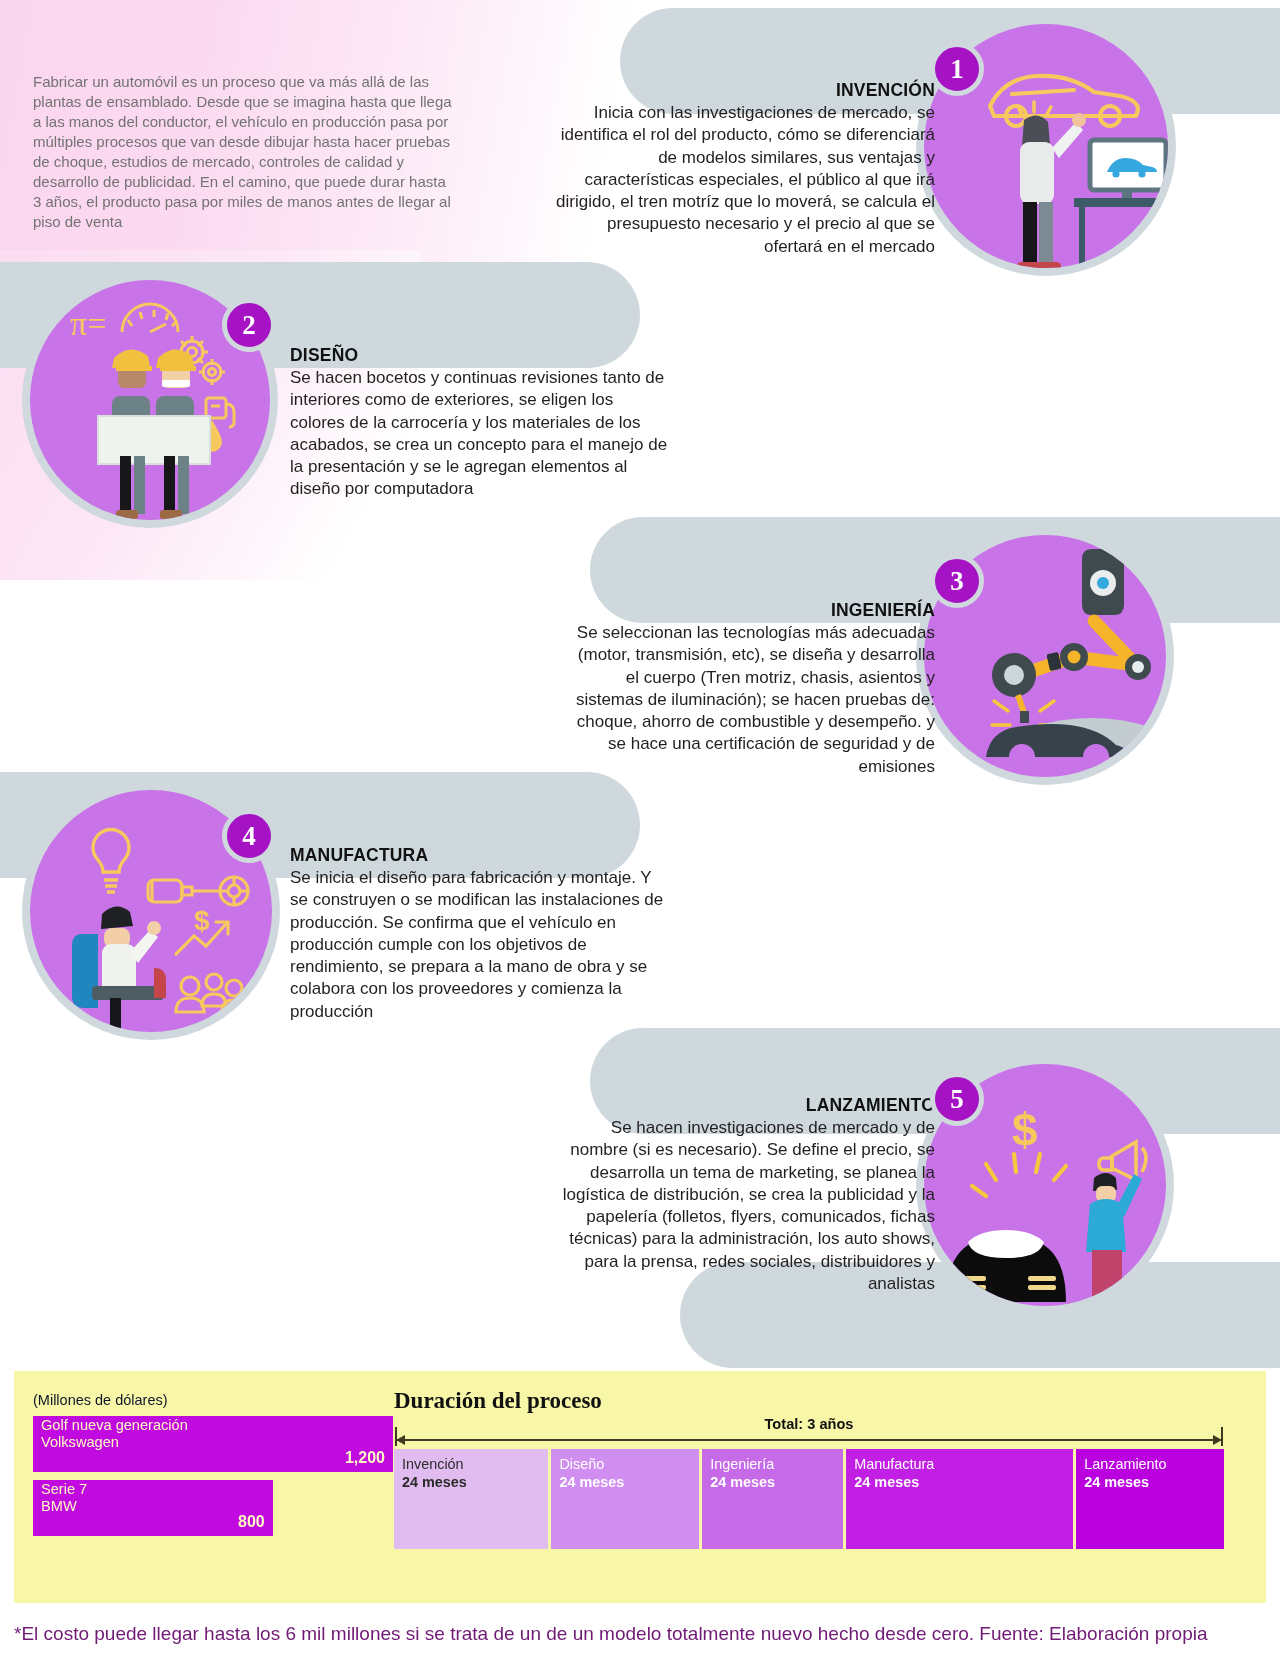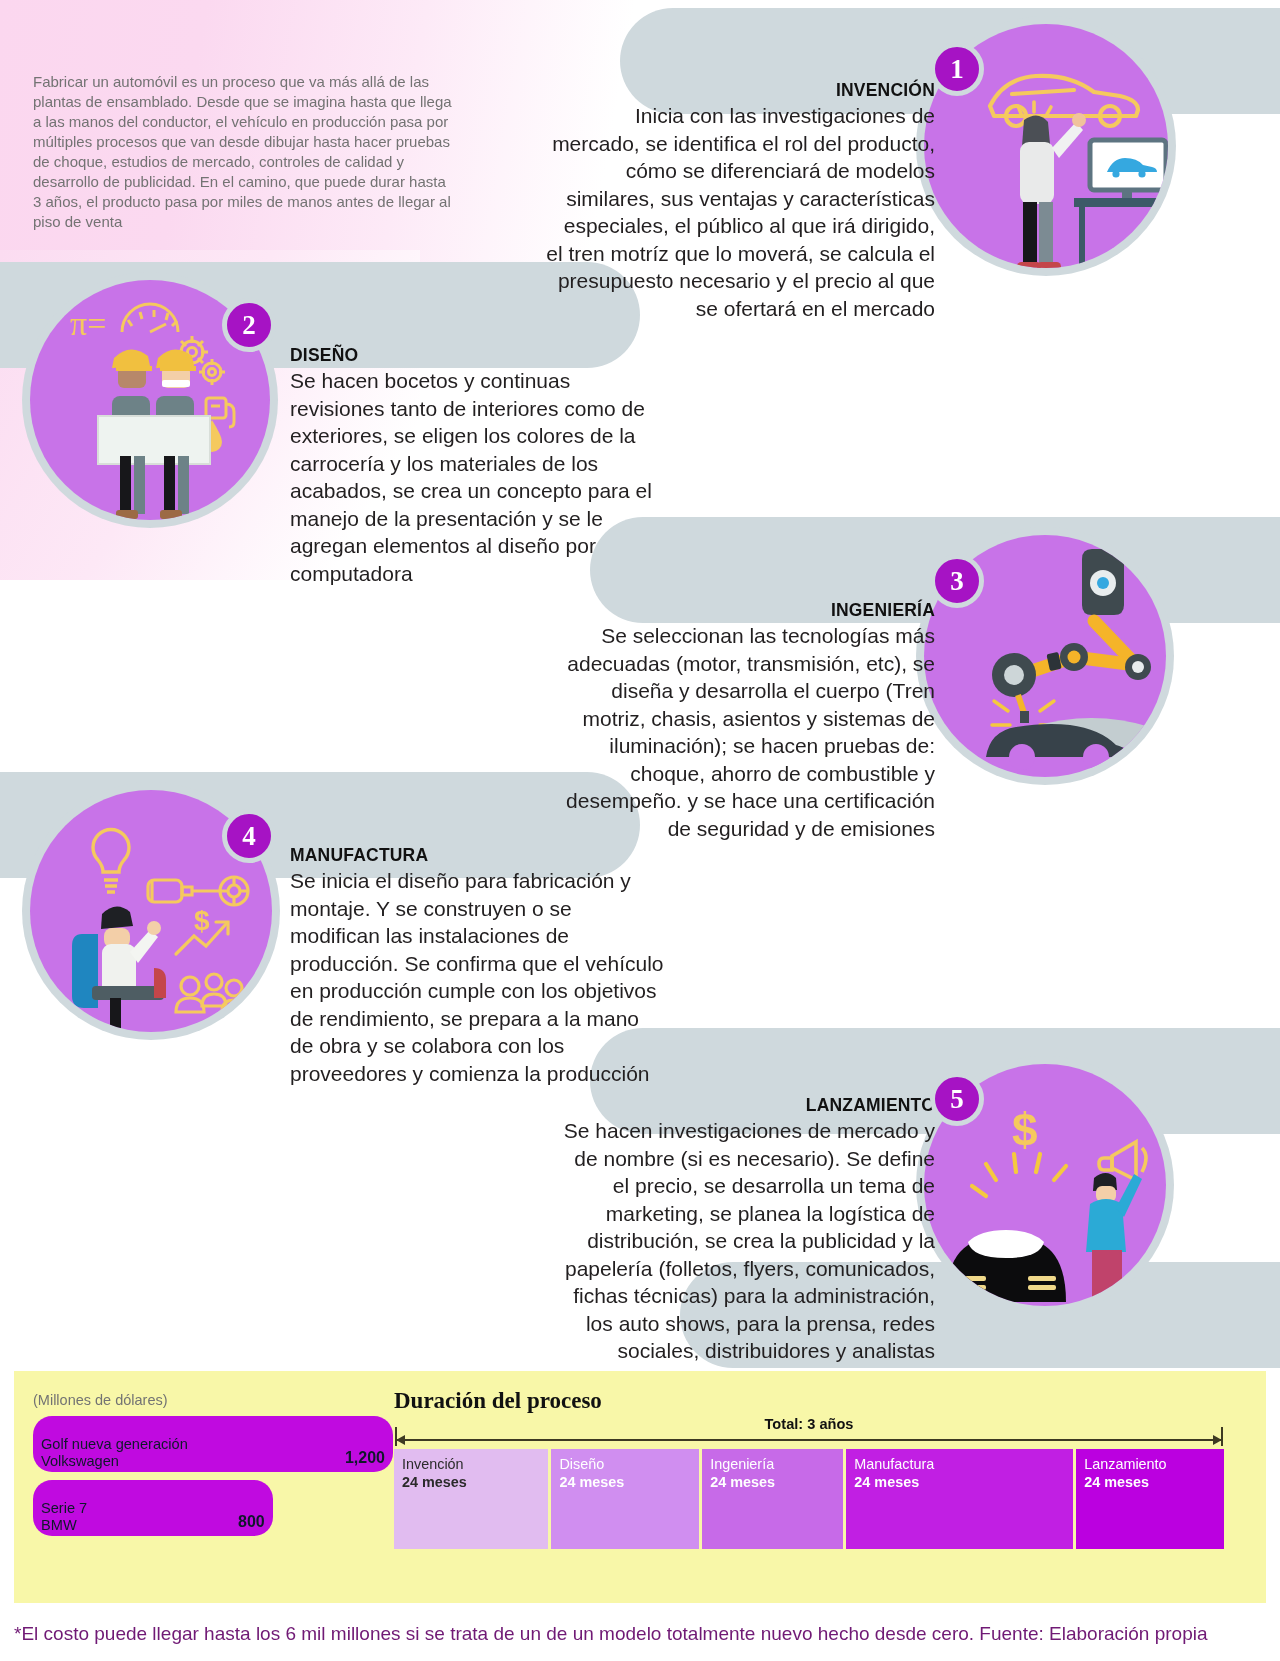--- a/index.html
+++ b/index.html
@@ -61,42 +61,42 @@
   
   .intro {
     position: absolute; left: 33px; top: 72px; width: 420px;
     font-size: 15px; line-height: 1.33; color: #737373;
   }
   .stage-text { position: absolute; z-index: 30; }
   .stage-text h3 {
     font-size: 17.5px; font-weight: bold; color: #111; letter-spacing: .2px;
     margin-bottom: 1px;
   }
-  .stage-text p { font-size: 21px; line-height: 1.31; color: #221f20; }
+  .stage-text p { font-size: 17px; line-height: 1.31; color: #221f20; }
   .align-right { text-align: right; }
   .align-left  { text-align: left; }
 
   
   .yellow {
     position: absolute; left: 14px; top: 1371px;
     width: 1252px; height: 232px;
     background: #f8f7a8;
   }
   .panel-title {
     font-family: "Liberation Serif", serif;
     font-weight: bold; font-size: 23px; color: #111;
   }
-  .panel-sub { font-size: 14.5px; color: #737373; margin-top: 4px; }
+  .panel-sub { font-size: 14.5px; color: #0f172a; margin-top: 4px; }
 
   .costs { position: absolute; left: 19px; top: 17px; width: 360px; }
   .cost-bar {
     position: relative; margin-top: 8px;
-    background: #c00ae0; color: #0f172a;
-    padding: 20px 8px 6px 8px;
-    font-size: 14.6px; line-height: 1.18; border-radius: 19px;
+    background: #c00ae0; color: #fef9c3;
+    padding: 1px 8px 6px 8px;
+    font-size: 14.6px; line-height: 1.18;
   }
   .cost-value {
     position: absolute; right: 8px; bottom: 4px;
     font-weight: bold; font-size: 16px;
   }
 
   .duration { position: absolute; left: 380px; top: 17px; width: 830px; }
   .total-label {
     text-align: center; font-weight: bold; font-size: 14.6px; color: #111;
     margin-top: 2px;

